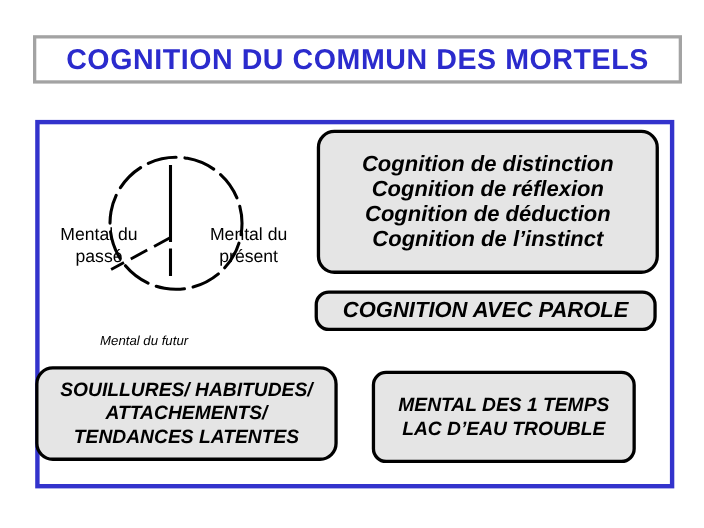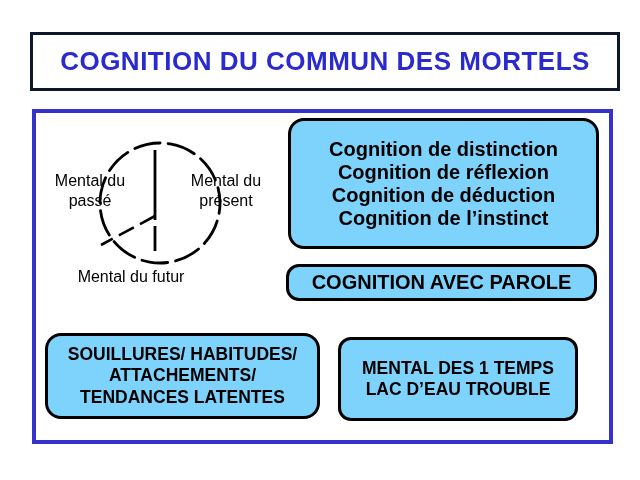--- a/index.html
+++ b/index.html
@@ -10,22 +10,22 @@
     position: relative;
     width: 640px;
     height: 480px;
     background: #ffffff;
     overflow: hidden;
   }
 
   .title-box {
     position: absolute;
     left: 30px; top: 32px;
-    width: 590px; height: 59px;
-    border: 3px solid #0f172a;
+    width: 590px; height: 44px;
+    border: 3px solid #a3a3a3;
     display: flex;
     align-items: center;
     justify-content: center;
   }
   .title-text {
     color: #2b2bcd;
     font-size: 26px;
     font-weight: bold;
     letter-spacing: 0.5px;
     white-space: nowrap;
@@ -45,51 +45,53 @@
     width: 132px; height: 132px;
   }
 
   .pie-label {
     position: absolute;
     color: #000000;
     font-size: 16px;
     line-height: 20px;
     text-align: center;
     white-space: pre-line;
+    margin-top: 33px;
   }
   .pie-label.past    { left: 40px;  top: 171px; width: 100px; }
   .pie-label.present { left: 176px; top: 171px; width: 100px; }
-  .pie-label.future  { left: 48px;  top: 267px; width: 166px; font-size: 16px; }
+  .pie-label.future  { left: 48px;  top: 267px; width: 166px; font-size: 12px; font-style: italic; }
 
   .rounded-box {
     position: absolute;
     border: 3px solid #000000;
     border-radius: 16px;
-    background: #7dd3fc;
+    background: #e5e5e5;
     display: flex;
     align-items: center;
     justify-content: center;
     text-align: center;
     font-weight: bold;
     color: #000000;
     white-space: pre-line;
+    font-style: italic;
   }
   .box-cognition {
     left: 288px; top: 118px;
     width: 311px; height: 131px;
     font-size: 20px; line-height: 23px;
   }
   .box-parole {
     left: 286px; top: 264px;
     width: 311px; height: 37px;
     font-size: 20px;
     border-radius: 13px;
   }
   .box-souillures {
-    left: 45px; top: 333px;
+    left: 32px; top: 333px;
     width: 275px; height: 86px;
     font-size: 17.5px; line-height: 21.5px;
     border-width: 3.5px;
   }
   .box-mental {
     left: 338px; top: 337px;
     width: 240px; height: 84px;
     font-size: 17.5px; line-height: 21.5px;
     border-width: 3.5px;
     border-radius: 13px;

